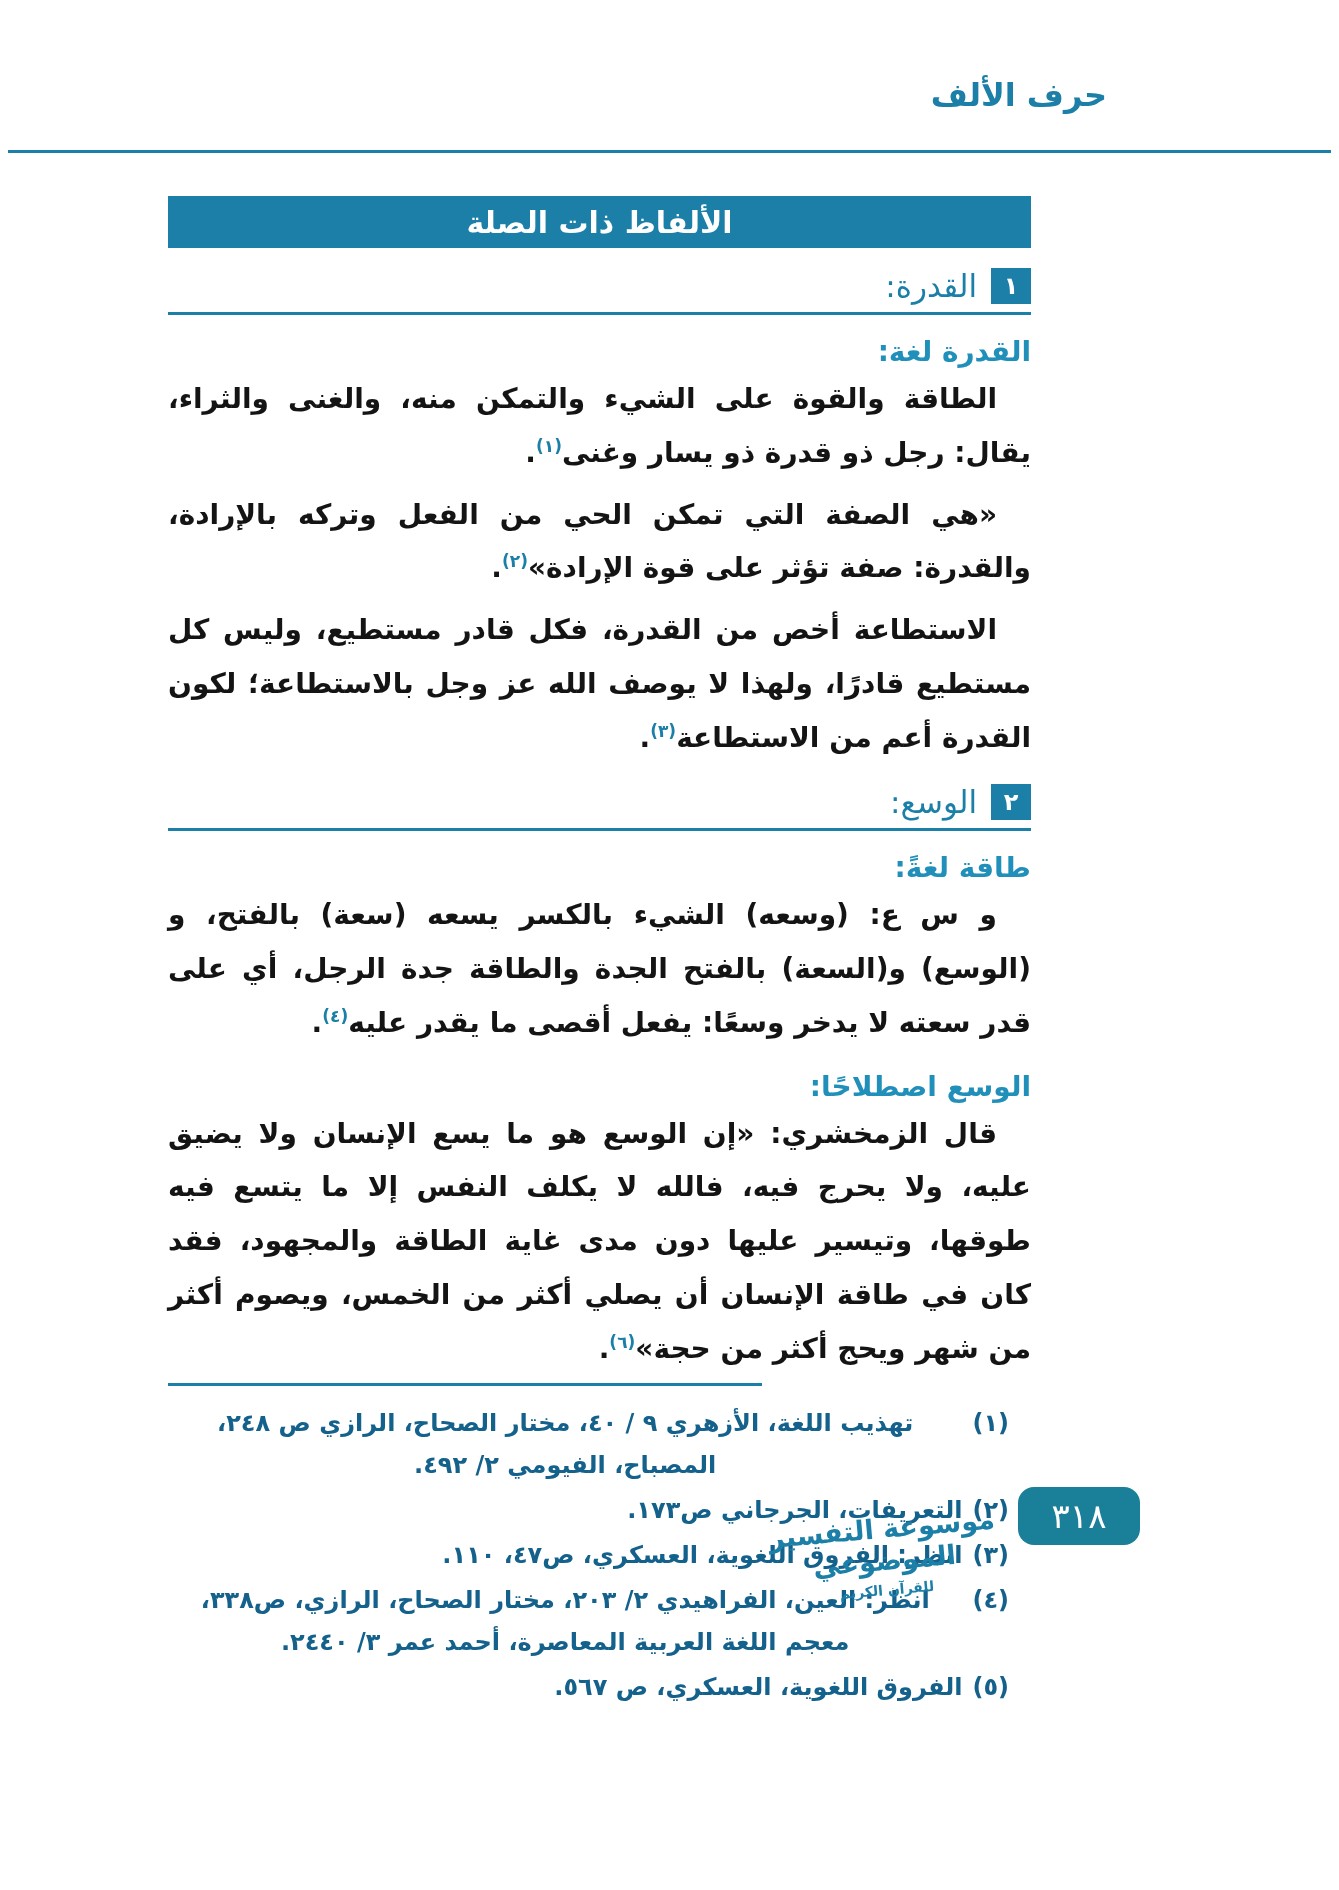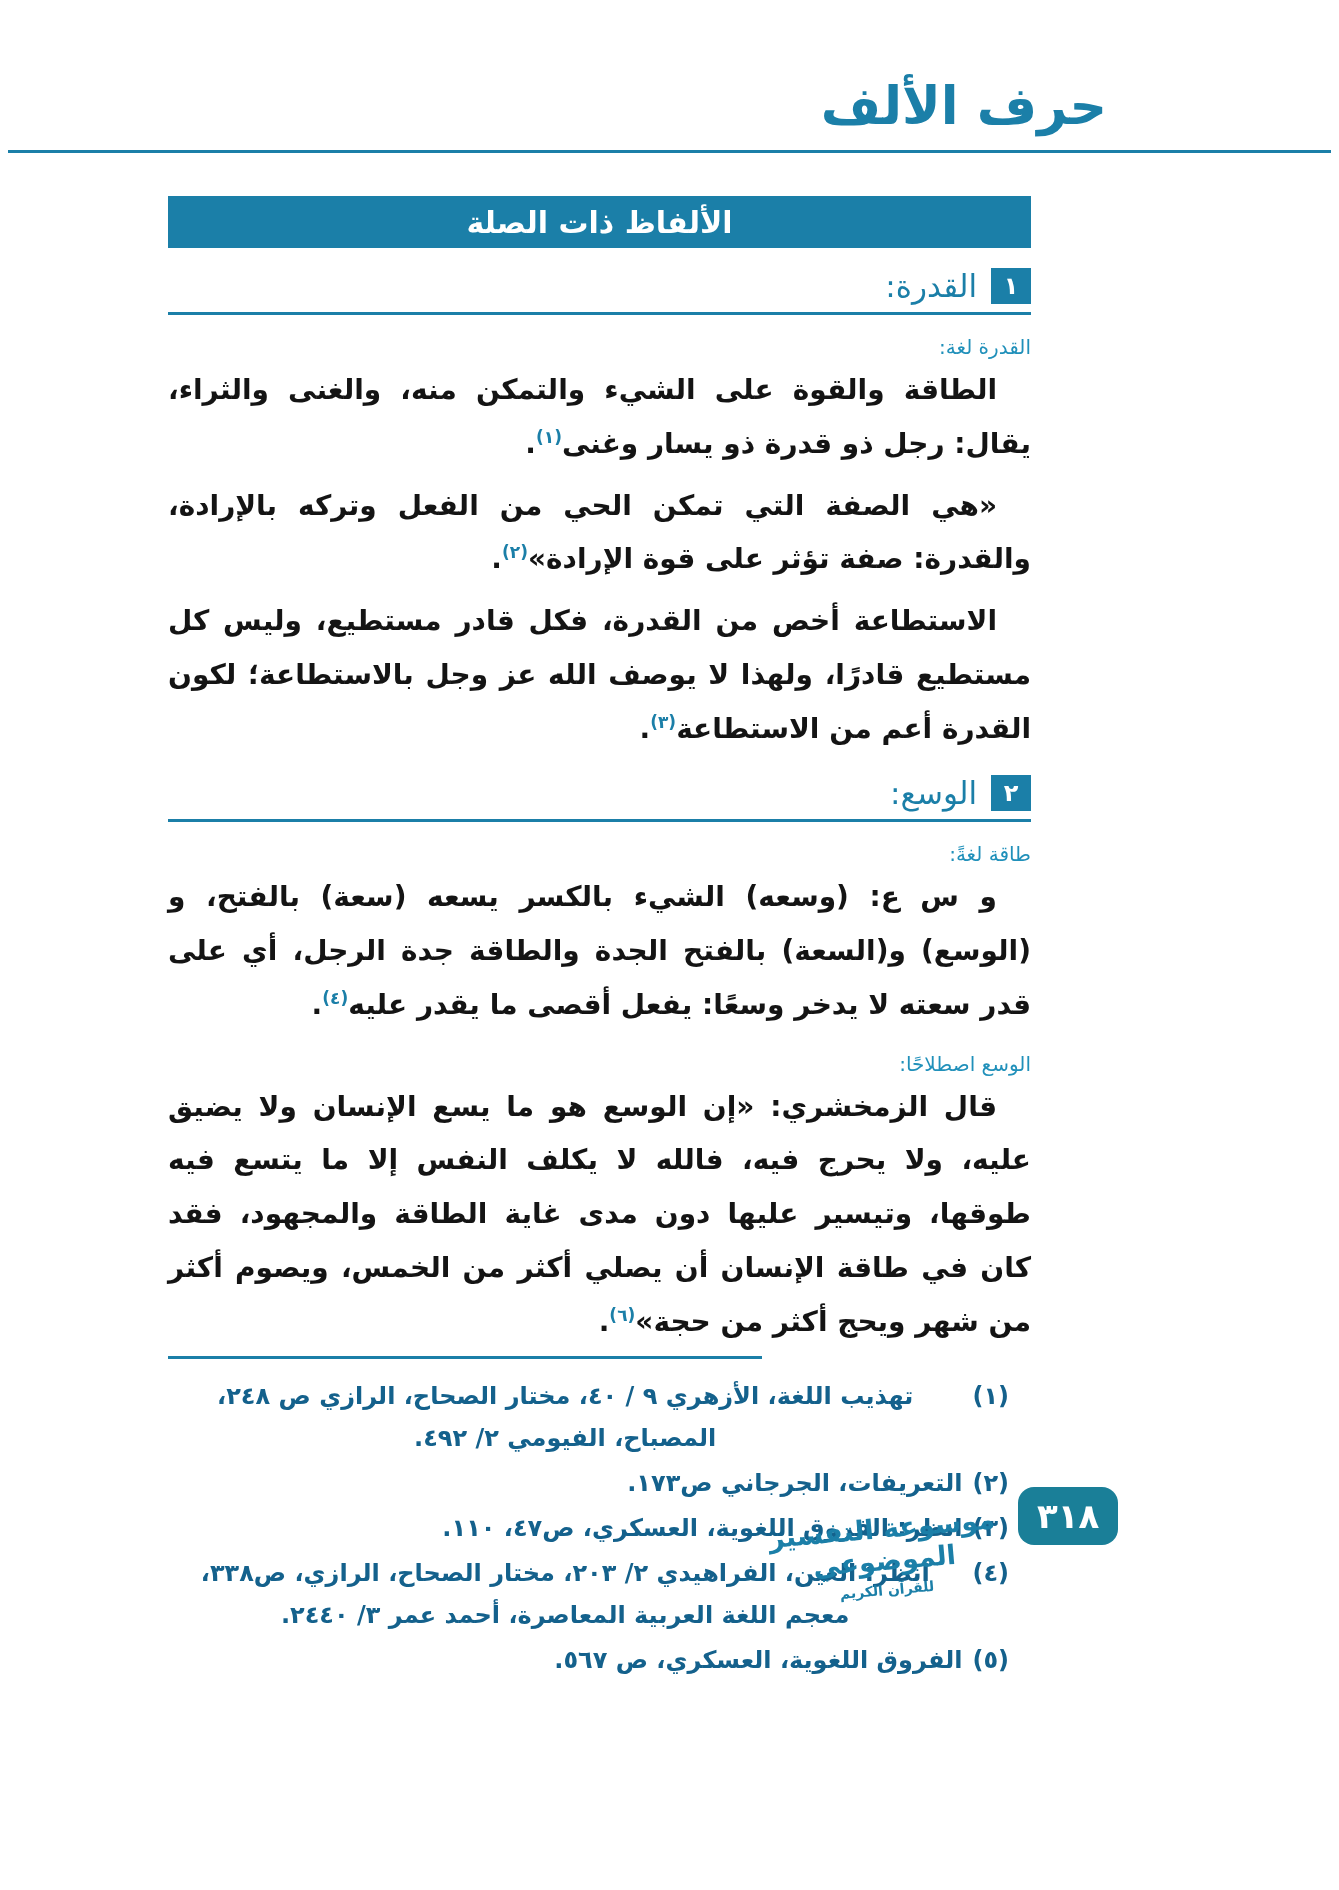--- a/index.html
+++ b/index.html
@@ -10,21 +10,21 @@
     margin: 0 auto;
     background: #ffffff;
     direction: rtl;
     font-family: "DejaVu Sans", sans-serif;
     overflow: hidden;
   }
   .header-title {
     position: absolute;
     top: 76px;
     right: 232px;
-    font-size: 52px;
+    font-size: 32px;
     font-weight: bold;
     color: var(--accent, #1b7fa8);
   }
   .top-rule {
     position: absolute;
     top: 150px;
     left: 8px;
     right: 8px;
     height: 3px;
     background: var(--accent, #1b7fa8);
@@ -66,22 +66,22 @@
     justify-content: center;
     flex: 0 0 auto;
   }
   .section-title {
     font-size: 31px;
     font-weight: normal;
     color: var(--accent, #1b7fa8);
   }
   .block-heading {
     margin: 20px 0 4px 0;
-    font-size: 20px;
-    font-weight: normal;
+    font-size: 28px;
+    font-weight: bold;
     color: var(--heading, #2090ba);
   }
   .body-para {
     margin: 2px 0 8px 0;
     font-size: 28px;
     font-weight: bold;
     color: #141414;
     line-height: 1.92;
     text-align: justify;
     text-indent: 34px;
@@ -119,30 +119,30 @@
     text-align: center;
     color: var(--accent, #1b7fa8);
     transform: rotate(-5deg);
   }
   .logo-line1 { font-size: 27px; font-weight: bold; line-height: 1.2; }
   .logo-line2 { font-size: 14px; font-weight: bold; margin-top: 4px; }
   .page-badge {
     position: absolute;
     top: 1487px;
     left: 1018px;
-    width: 100px;
+    width: 122px;
     height: 58px;
     background: var(--badge, #1a7f98);
     border-radius: 16px;
     display: flex;
     align-items: center;
     justify-content: center;
     color: #ffffff;
     font-size: 34px;
-    font-weight: bold;
+    font-weight: normal;
   }
 </style>
 </head>
 <body>
 
 <div class="page">
 
   <div class="header-title">حرف الألف</div>
   <div class="top-rule"></div>
 

